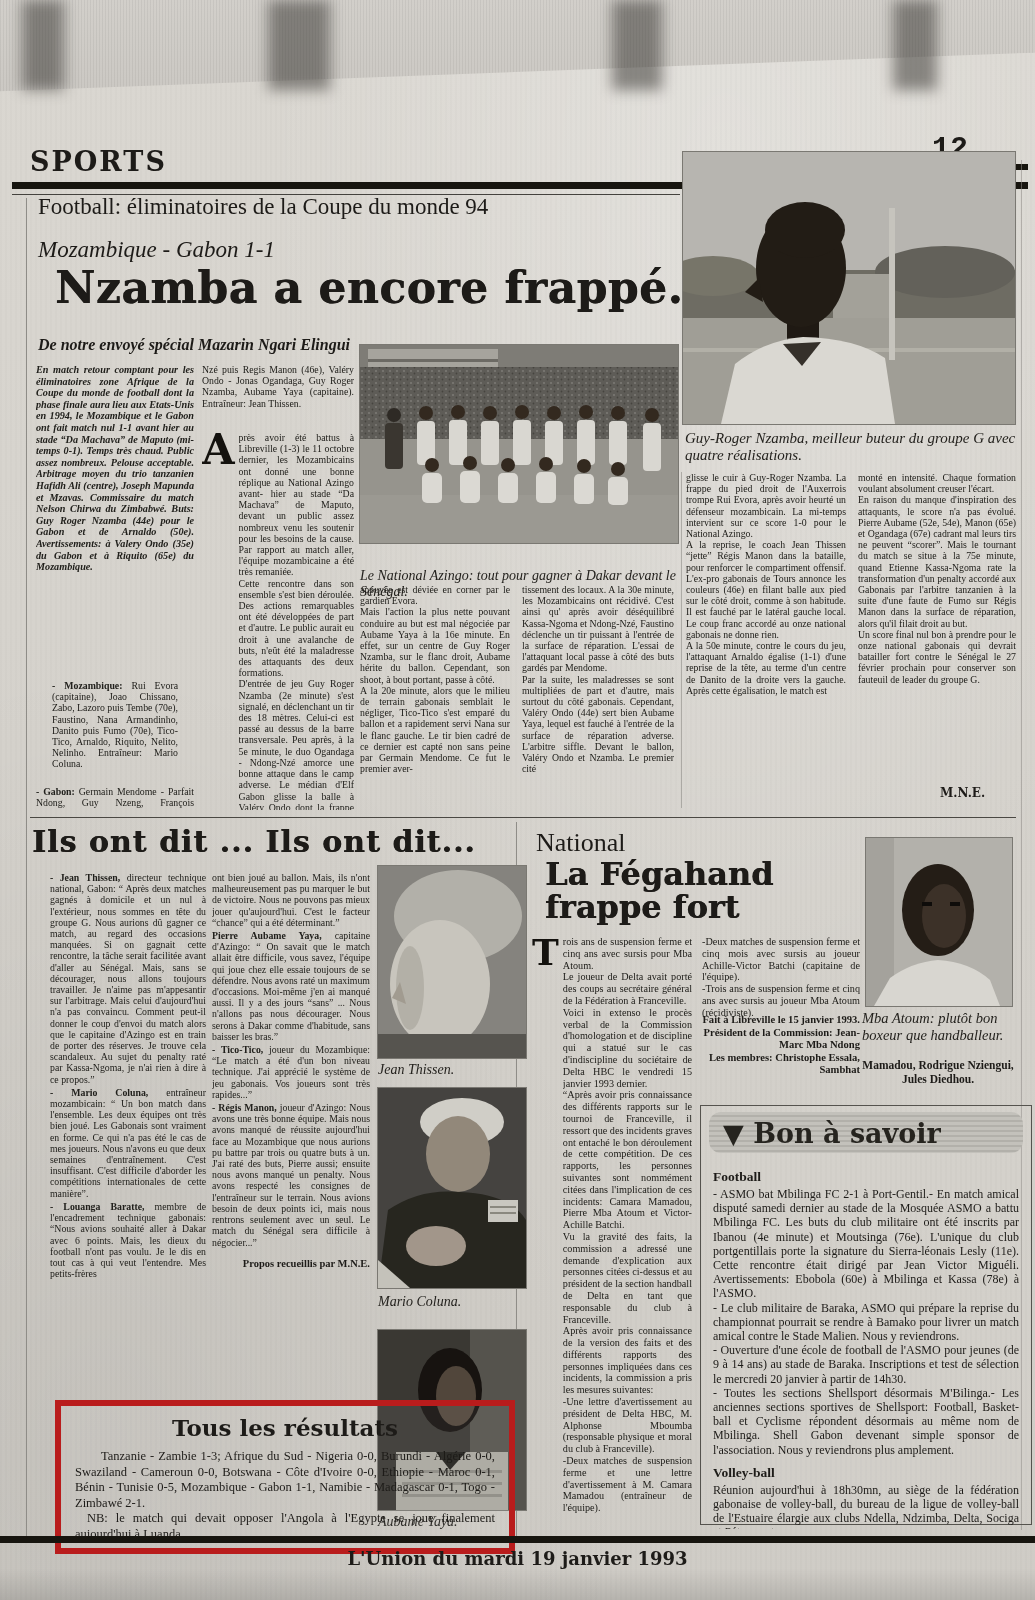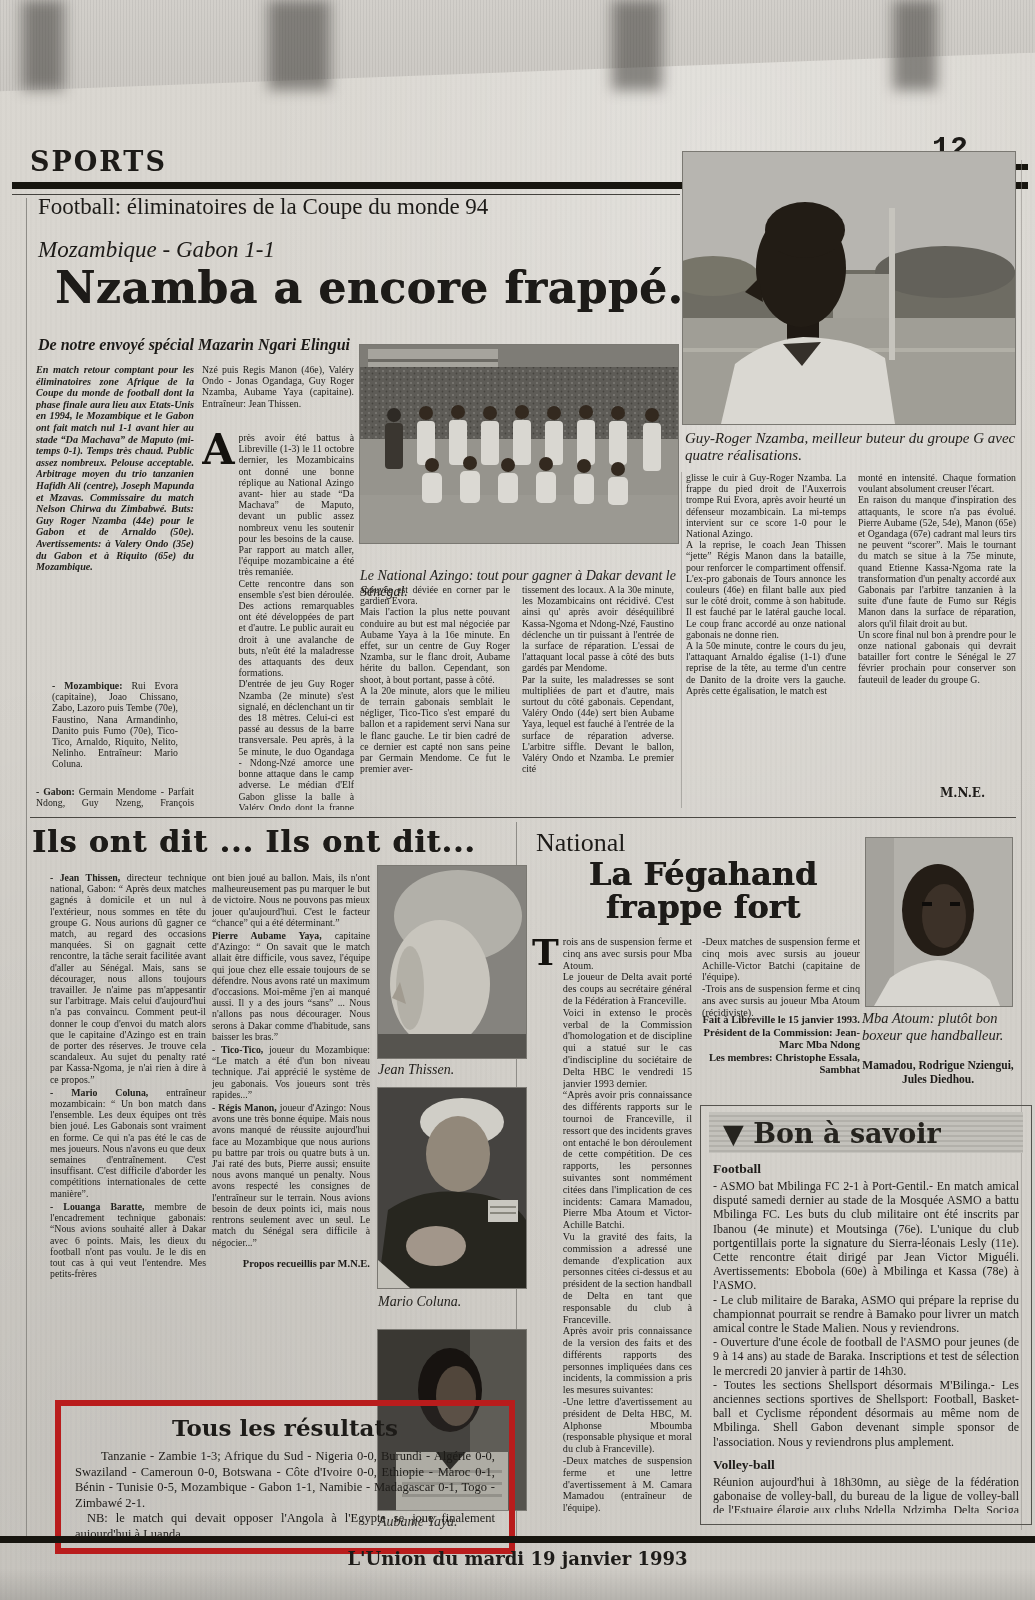--- a/index.html
+++ b/index.html
@@ -48,29 +48,29 @@
   .qname{font-weight:bold;}
   .q{margin:0 0 2px 0;}
   .closing{font-weight:bold;text-align:right;font-size:10.5px;}
   
   .resbox{border:6px solid #b91c1c;background:rgba(255,255,255,.06);}
   .restitle{font-family:"DejaVu Serif",serif;font-weight:bold;font-size:23px;text-align:center;}
   .resbody{font-size:12.5px;line-height:15.5px;text-align:justify;white-space:pre-line;}
   
   .hb-label{font-size:26px;}
   .hb-head{font-family:"DejaVu Serif",serif;font-weight:bold;font-size:32px;line-height:33px;
-           text-align:center;text-shadow:0.5px 0 0 #1d1b18;}
+           text-shadow:0.5px 0 0 #1d1b18;}
   .hb-body{font-size:10.2px;line-height:11.8px;}
   .hb-sig{font-weight:bold;text-align:right;font-size:10.6px;line-height:12.6px;white-space:pre-line;}
   .members{font-weight:bold;font-size:11.5px;line-height:14px;text-align:center;}
   
   .bonbox{border:1px solid #55534e;background:rgba(255,255,255,.05);}
   .bonhead{background:repeating-linear-gradient(#c3c1bb 0 3px,#b2b0aa 3px 5px);
            font-family:"DejaVu Serif",serif;font-weight:bold;font-size:27px;
-           padding:6px 10px 4px 14px;color:#26241f;}
+           padding:6px 10px 4px 14px;color:#26241f;border-radius:12px;}
   .bonbody{font-size:12px;line-height:14.2px;text-align:justify;white-space:pre-line;overflow:hidden;}
   .bonlabel{font-weight:bold;font-size:13.5px;margin:8px 0 2px 0;}
   .footer{font-family:"DejaVu Serif",serif;font-weight:bold;font-size:18px;text-align:center;}
   .shade{background:linear-gradient(transparent,rgba(0,0,0,.12));}
 </style>
 </head>
 <body>
 
 <div id="page">
 
@@ -332,21 +332,21 @@
       <rect x="56" y="64" width="10" height="4" fill="#0e0c0a"></rect>
       <rect x="84" y="64" width="10" height="4" fill="#0e0c0a"></rect>
       <path d="M8,168 L24,140 Q46,124 72,122 Q104,124 124,142 L134,168 Z" fill="#d8d6d0"></path>
     </svg>
   </div>
   <div class="abs caption" style="left:862px;top:1010px;width:158px;font-size:14.5px;line-height:17px;">Mba Atoum: plutôt bon boxeur que handballeur.</div>
   <div class="abs members" style="left:856px;top:1058px;width:164px;">Mamadou, Rodrigue Nziengui, Jules Diedhou.</div>
 
   <div class="abs bonbox" style="left:700px;top:1105px;width:330px;height:418px;">
     <div class="bonhead" style="margin:6px 8px 0 8px;"><span>▼</span><span> Bon à savoir</span></div>
-    <div style="padding:0 12px;overflow:hidden;height:360px;">
+    <div style="padding:8px 12px;overflow:hidden;height:360px;">
       <div class="bonlabel">Football</div>
       <div class="bonbody">- ASMO bat Mbilinga FC 2-1 à Port-Gentil.- En match amical disputé samedi dernier au stade de la Mosquée ASMO a battu Mbilinga FC. Les buts du club militaire ont été inscrits par Ibanou (4e minute) et Moutsinga (76e). L'unique du club portgentillais porte la signature du Sierra-léonais Lesly (11e). Cette rencontre était dirigé par Jean Victor Miguéli. Avertissements: Ebobola (60e) à Mbilinga et Kassa (78e) à l'ASMO.</div>
       <div class="bonbody">- Le club militaire de Baraka, ASMO qui prépare la reprise du championnat pourrait se rendre à Bamako pour livrer un match amical contre le Stade Malien. Nous y reviendrons.</div>
       <div class="bonbody">- Ouverture d'une école de football de l'ASMO pour jeunes (de 9 à 14 ans) au stade de Baraka. Inscriptions et test de sélection le mercredi 20 janvier à partir de 14h30.</div>
       <div class="bonbody">- Toutes les sections Shellsport désormais M'Bilinga.- Les anciennes sections sportives de Shellsport: Football, Basket-ball et Cyclisme répondent désormais au même nom de Mbilinga. Shell Gabon devenant simple sponsor de l'association. Nous y reviendrons plus amplement.</div>
       <div class="bonlabel">Volley-ball</div>
       <div class="bonbody">Réunion aujourd'hui à 18h30mn, au siège de la fédération gabonaise de volley-ball, du bureau de la ligue de volley-ball de l'Estuaire élargie aux clubs Ndella, Ndzimba, Delta, Sociga et Pétrosport.</div>
     </div>
   </div>
 

